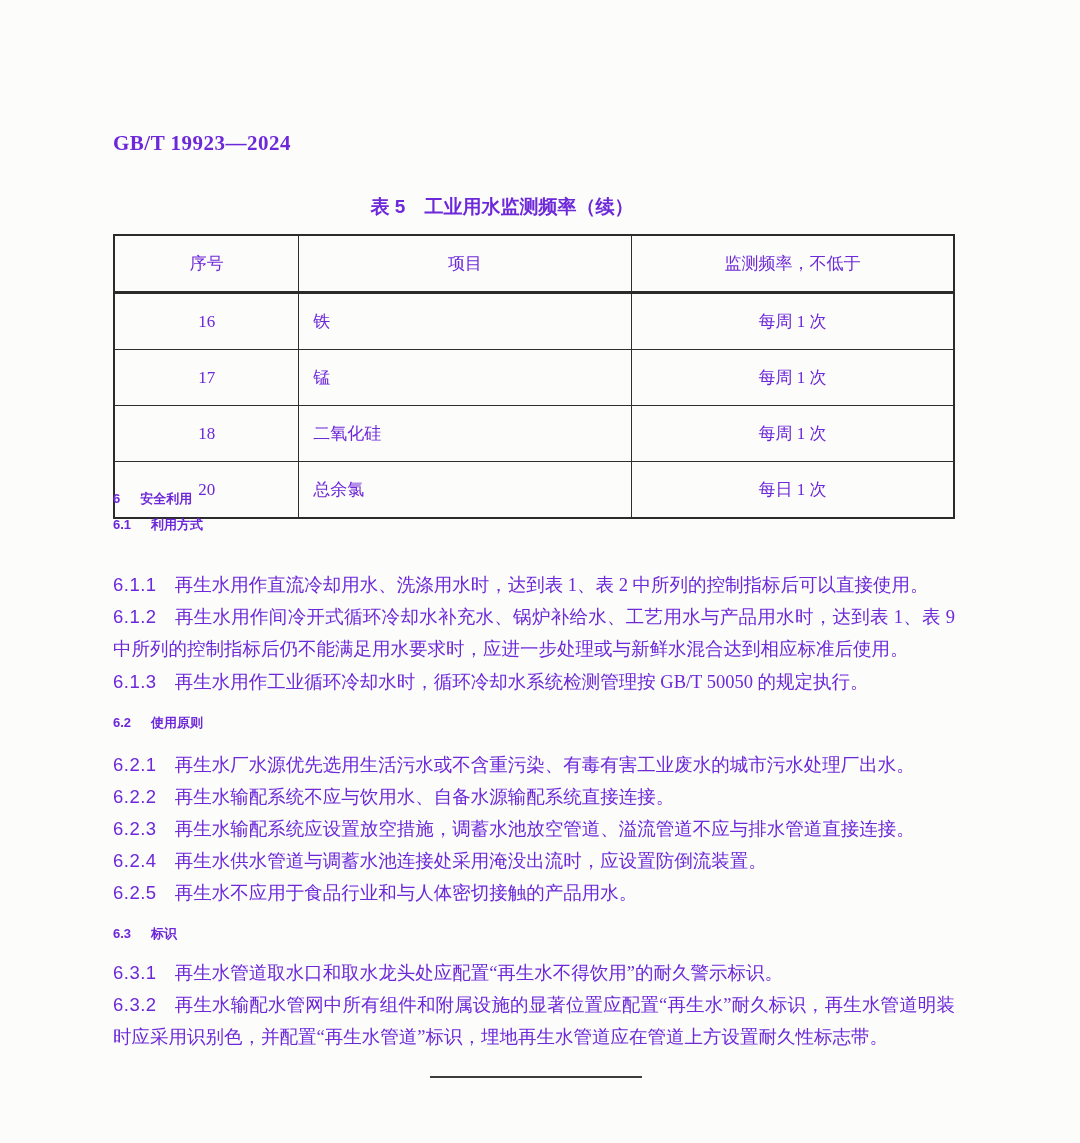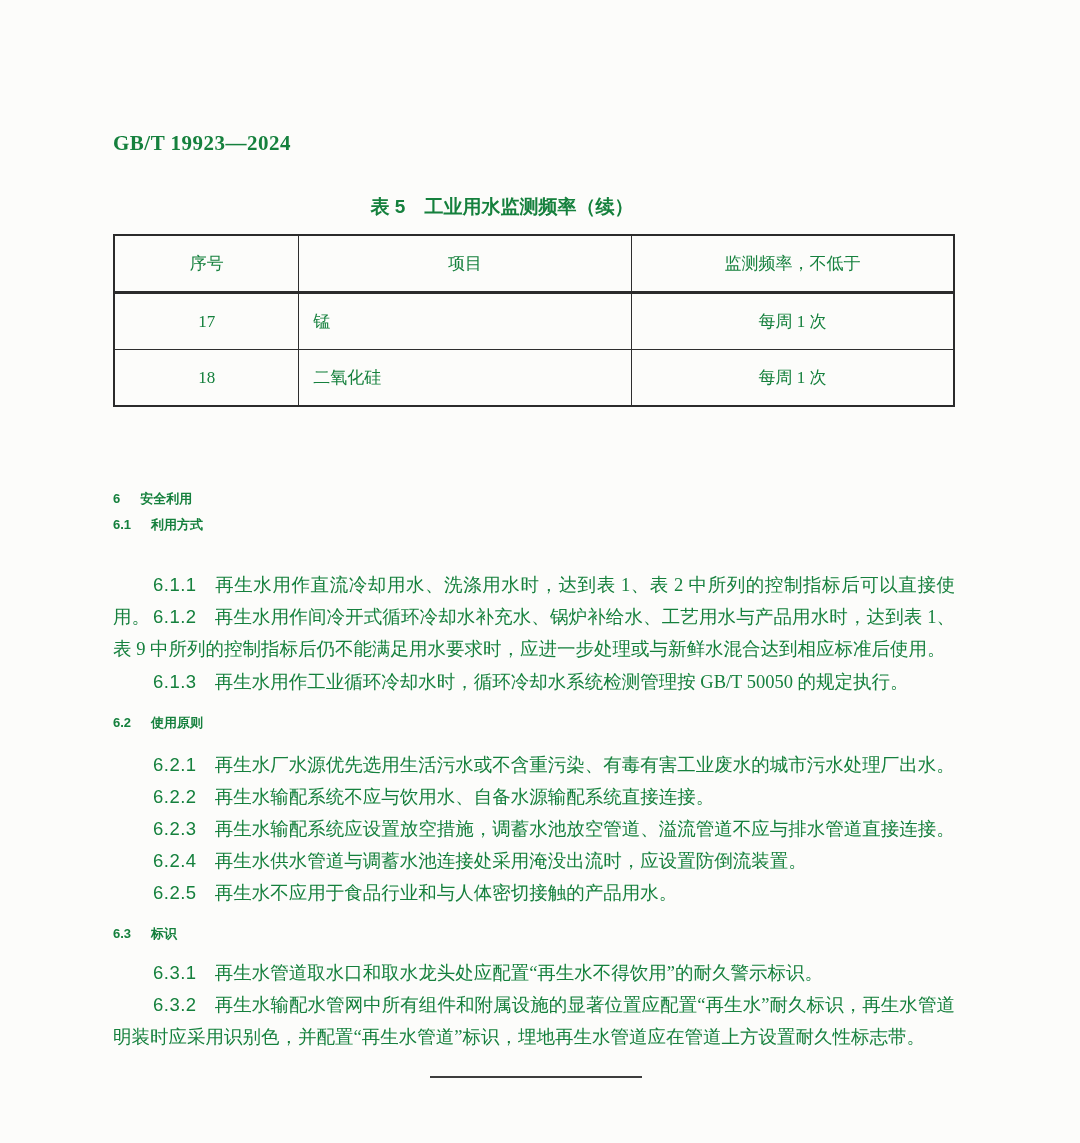--- a/index.html
+++ b/index.html
@@ -3,21 +3,21 @@
 <meta charset="utf-8">
 <style>
   * { margin: 0; padding: 0; box-sizing: border-box; }
   html, body { background: #e9e9e9; }
   .page {
     position: relative;
     width: 1080px;
     height: 1143px;
     margin: 0 auto;
     background: #fcfcfa;
-    color: #15803d;
+    color: #6d28d9;
     font-family: "Liberation Serif", serif;
     overflow: hidden;
   }
   .doc-code {
     position: absolute;
     left: 113px; top: 131px;
     font-size: 21px;
     font-weight: bold;
     letter-spacing: 0.5px;
   }
@@ -78,21 +78,20 @@
     position: absolute;
     left: 0; width: 842px;
     font-size: 18.5px;
     line-height: 32px;
     text-align: justify;
   }
   .para .pnum {
     font-family: "Liberation Sans", sans-serif;
     margin-right: 18px;
     letter-spacing: 0.5px;
-    margin-left: 40px;
   }
 
   .footer-rule {
     position: absolute;
     left: 430px; top: 1076px;
     width: 212px; height: 2px;
     background: #3d3d3d;
   }
 </style>
 </head>
@@ -112,29 +111,39 @@
     </colgroup>
     <thead>
       <tr>
         <th>序号</th>
         <th>项目</th>
         <th>监测频率，不低于</th>
       </tr>
     </thead>
     <tbody>
       <tr>
+        <td>16</td>
+        <td class="item-cell">铁</td>
+        <td>每周 1 次</td>
+      </tr>
+      <tr>
         <td>17</td>
         <td class="item-cell">锰</td>
         <td>每周 1 次</td>
       </tr>
       <tr>
         <td>18</td>
         <td class="item-cell">二氧化硅</td>
         <td>每周 1 次</td>
       </tr>
+      <tr>
+        <td>20</td>
+        <td class="item-cell">总余氯</td>
+        <td>每日 1 次</td>
+      </tr>
     </tbody>
   </table>
 
   <div class="flow">
 
     <div class="sec-heading" style="top:486px;">
       <span class="hnum">6</span><span>安全利用</span>
     </div>
 
     <div class="sec-heading" style="top:512px;">

